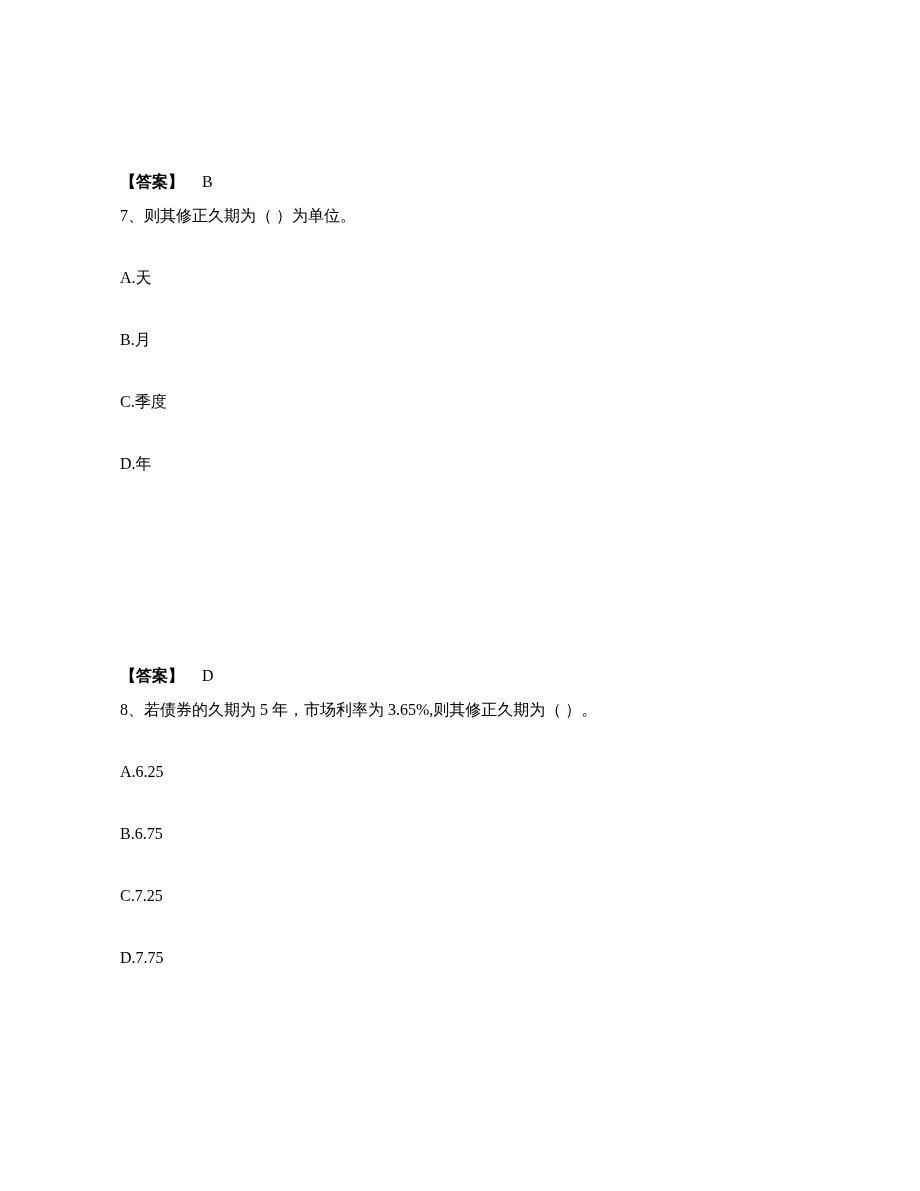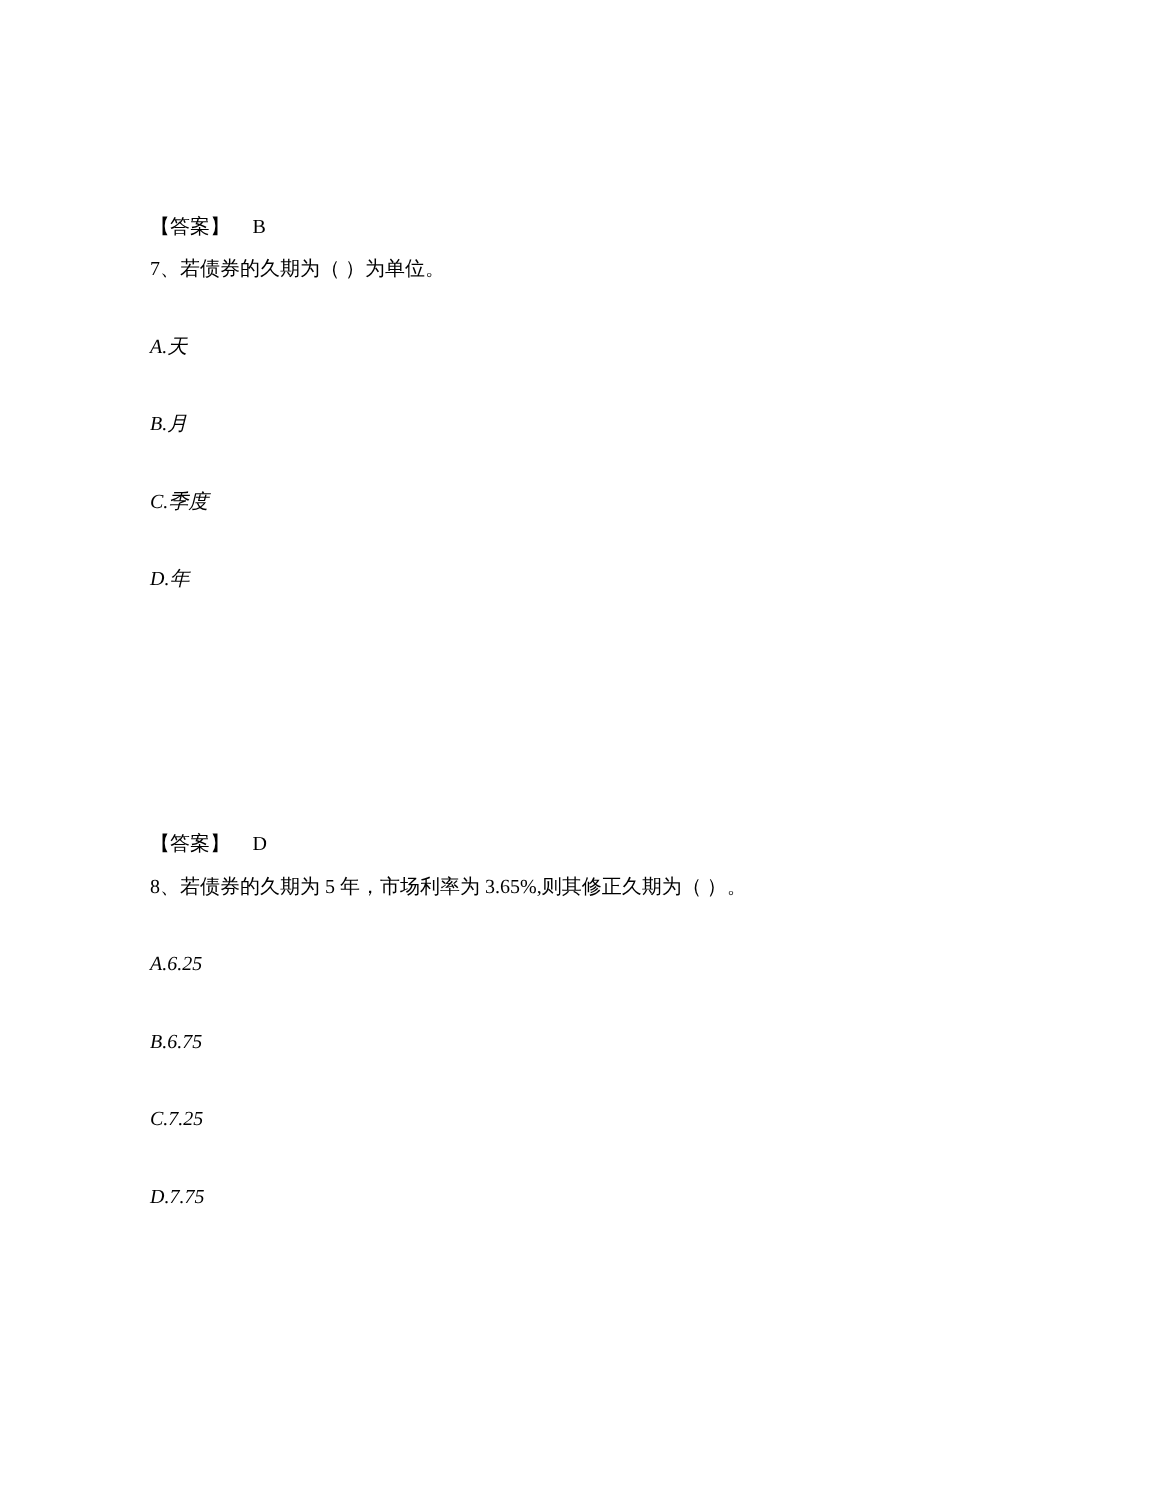--- a/index.html
+++ b/index.html
@@ -15,48 +15,47 @@
       font-size: 16px;
       color: #000000;
       padding: 170px 120px 0 120px;
       line-height: 1.5;
     }
     .answer-line {
       margin-bottom: 10px;
       font-weight: bold;
     }
     .answer-line .label {
-      font-weight: normal;
+      font-weight: bold;
     }
     .answer-line .value {
       margin-left: 14px;
       font-weight: normal;
       font-family: "Times New Roman", serif;
     }
     .question-line {
       margin-bottom: 38px;
     }
     .option-line {
       margin-bottom: 38px;
-      font-style: italic;
     }
     .big-gap {
       height: 150px;
     }
   </style>
 </head>
 <body>
 
 <div class="answer-line">
   <span class="label">【答案】</span>
   <span class="value">B</span>
 </div>
 
 <div class="question-line">
-  <span>7、</span><span>若债券的久期为（ ）为单位。</span>
+  <span>7、</span><span>则其修正久期为（ ）为单位。</span>
 </div>
 
 <div class="option-line">A.天</div>
 <div class="option-line">B.月</div>
 <div class="option-line">C.季度</div>
 <div class="option-line">D.年</div>
 
 <div class="big-gap"></div>
 
 <div class="answer-line">

